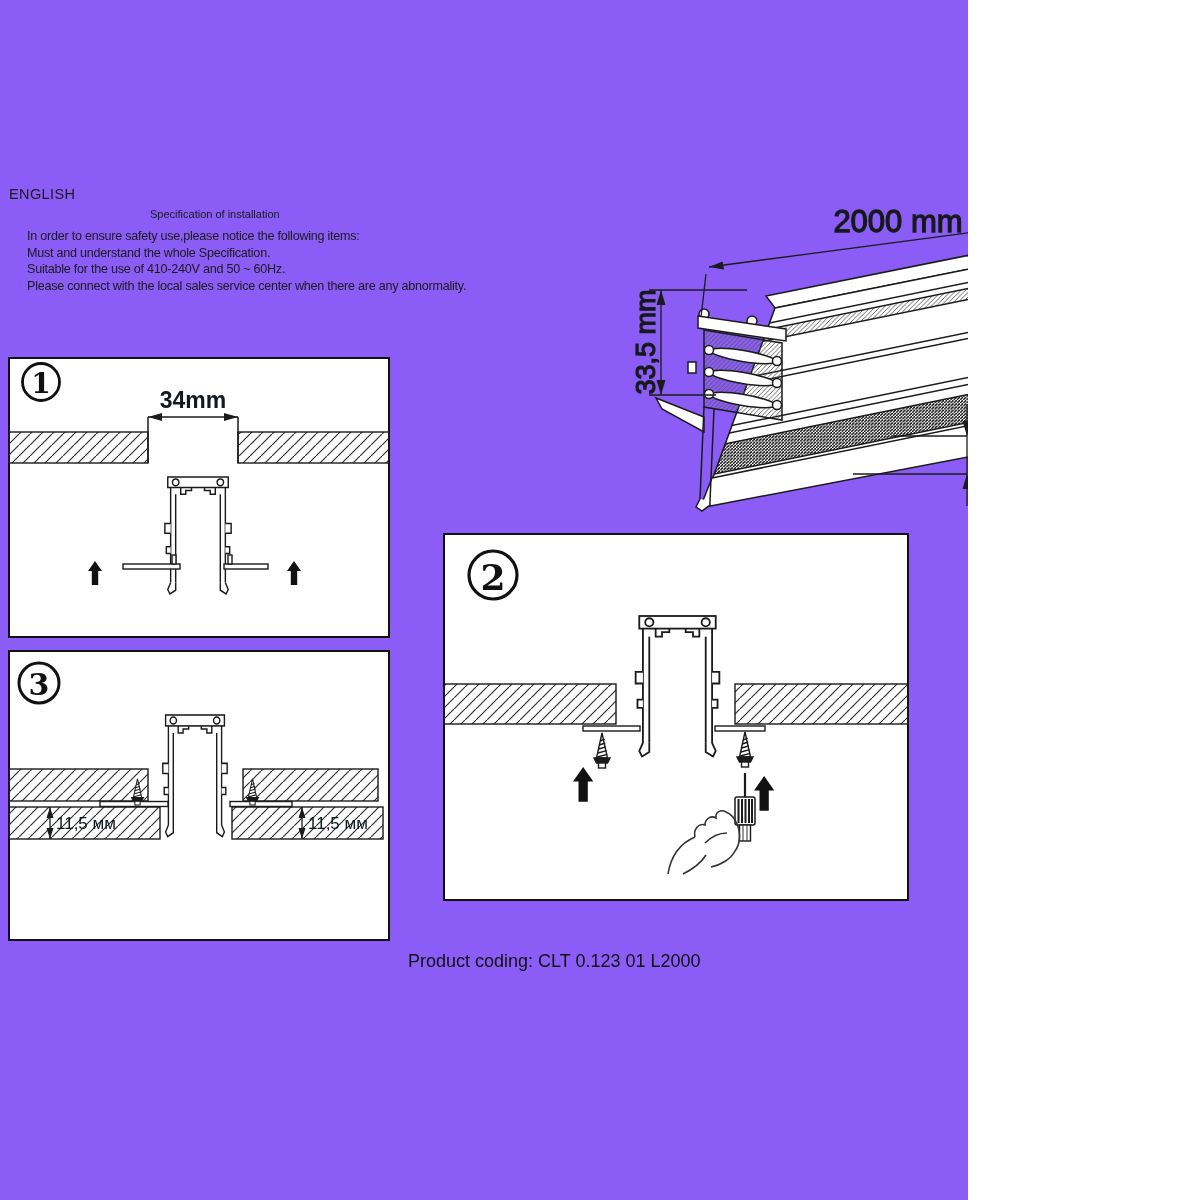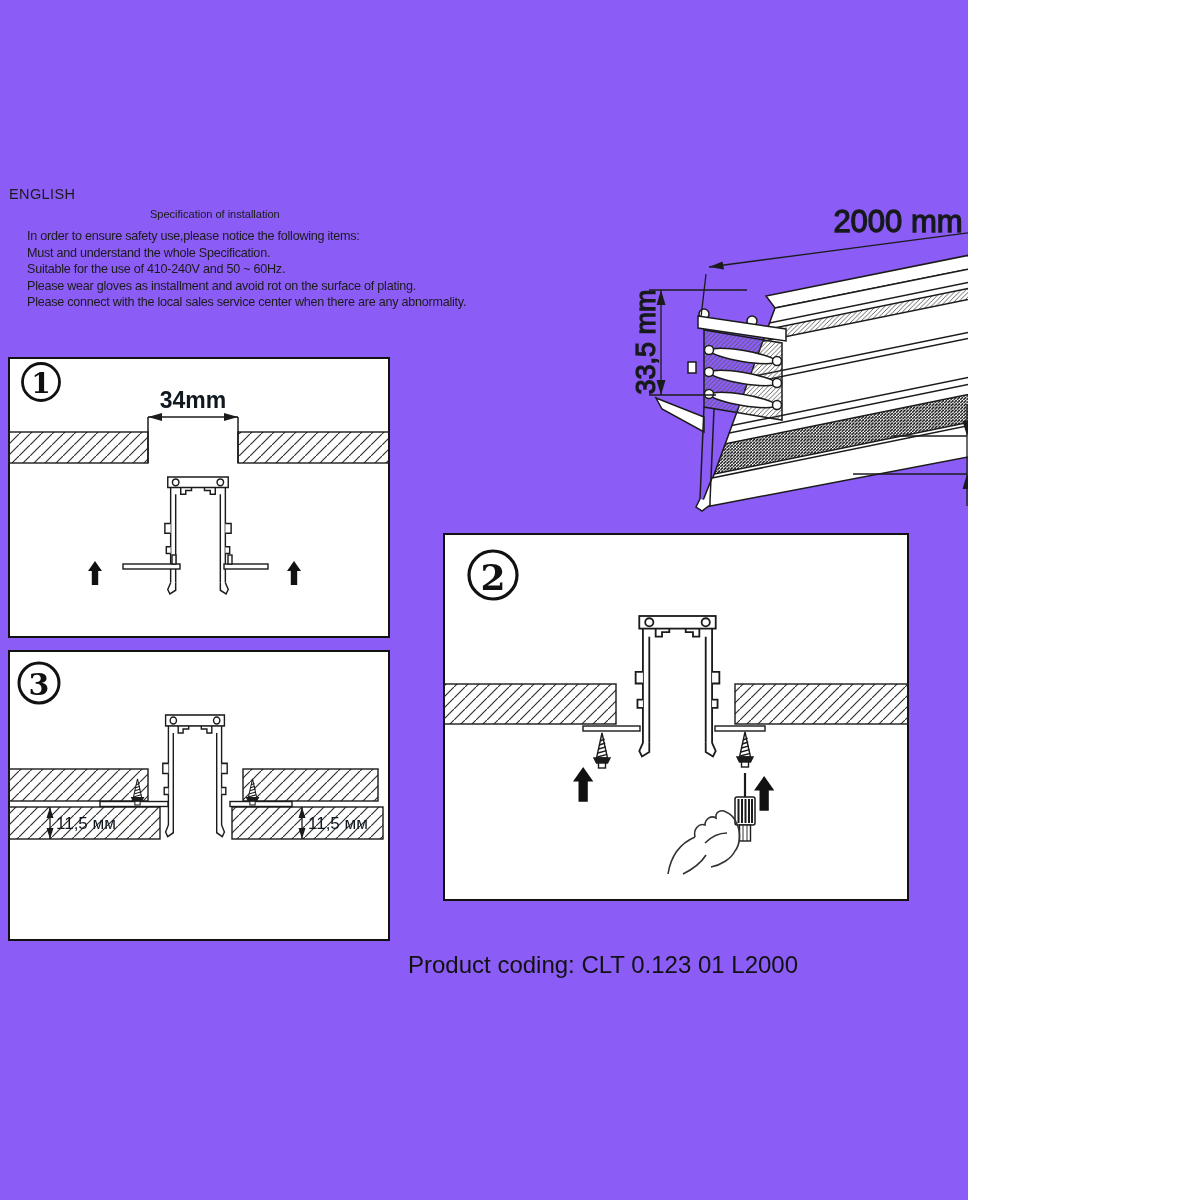--- a/index.html
+++ b/index.html
@@ -3,21 +3,21 @@
 <meta charset="utf-8">
 <style>
   html,body{margin:0;padding:0;background:#fff;}
   .page{position:relative;width:968px;height:1200px;background:#8b5cf6;overflow:hidden;
         font-family:"Liberation Sans",sans-serif;color:#1b1b1b;}
   .abs{position:absolute;}
   #lang-label{left:9px;top:186px;font-size:14.5px;letter-spacing:.4px;}
   #spec-title{left:150px;top:208px;font-size:11px;}
   #notice-block{left:9px;top:228px;width:600px;margin-left:18px;}
   .notice-line{font-size:12.6px;line-height:16.6px;letter-spacing:-0.25px;white-space:nowrap;}
-  #product-coding{left:408px;top:951px;font-size:24px;color:#111;}
+  #product-coding{left:408px;top:951px;font-size:18px;color:#111;}
   svg text{font-family:"Liberation Sans",sans-serif;fill:#101820;}
   text.badge-num{font-family:"DejaVu Serif","Liberation Serif",serif;font-weight:bold;fill:#111;}
   .panel{position:absolute;background:#fff;}
 </style>
 </head>
 <body>
 
 <div class="page">
 
   <svg width="0" height="0" style="position:absolute" aria-hidden="true">
@@ -62,21 +62,20 @@
       </g>
     </defs>
   </svg>
 
   <div class="abs" id="lang-label">ENGLISH</div>
   <div class="abs" id="spec-title">Specification of installation</div>
   <div class="abs" id="notice-block">
     <div class="notice-line">In order to ensure safety use,please notice the following items:</div>
     <div class="notice-line">Must and understand the whole Specification.</div>
     <div class="notice-line">Suitable for the use of 410-240V and 50 ~ 60Hz.</div>
-    <div class="notice-line">Please wear gloves as installment and avoid rot on the surface of plating.</div>
     <div class="notice-line">Please connect with the local sales service center when there are any abnormality.</div>
   </div>
 
   <svg class="abs" style="left:596px;top:183px;" width="606" height="347" viewBox="596 183 606 347">
     <defs>
       <clipPath id="fclip">
           <polygon points="775,308 1128,237 1128,393 712,480"></polygon>
         </clipPath>
     </defs>
 

